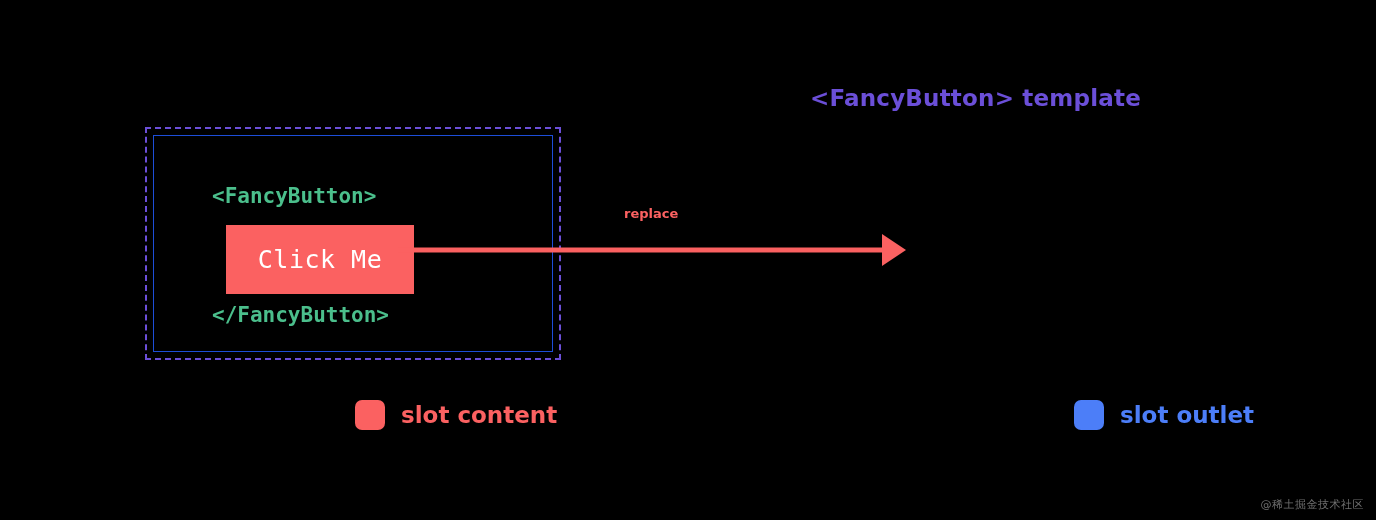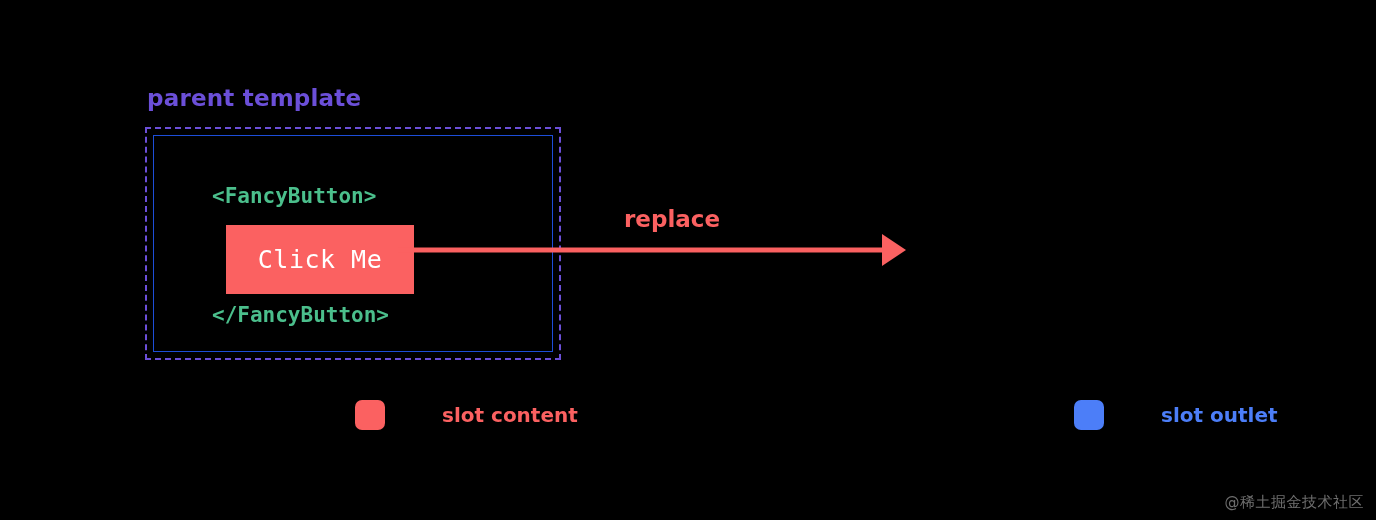--- a/index.html
+++ b/index.html
@@ -95,21 +95,21 @@
     width: 510px;
     height: 44px;
     overflow: visible;
   }
   #arrow-label {
     position: absolute;
     left: 624px;
     top: 206px;
     font-family: "DejaVu Sans", sans-serif;
     font-weight: 700;
-    font-size: 23px;
+    font-size: 13px;
     color: #FB6161;
     white-space: nowrap;
   }
 
   
   .legend {
     position: absolute;
     display: flex;
     align-items: center;
     gap: 16px;
@@ -120,46 +120,45 @@
     width: 30px;
     height: 30px;
     border-radius: 7px;
     flex: 0 0 auto;
   }
   #legend-left  .legend-swatch { background: #FB6161; }
   #legend-right .legend-swatch { background: #4C7EF8; }
   .legend-label {
     font-family: "DejaVu Sans", sans-serif;
     font-weight: 700;
-    font-size: 20px;
+    font-size: 23px;
     white-space: nowrap;
-    margin-left: 41px;
   }
   #legend-left  .legend-label { color: #FB6161; }
   #legend-right .legend-label { color: #4C7EF8; }
 
   
   #watermark {
     position: absolute;
     right: 12px;
     bottom: 8px;
     font-family: "DejaVu Sans", sans-serif;
-    font-size: 15px;
+    font-size: 11px;
     color: #6E6E6E;
     white-space: nowrap;
     letter-spacing: 0.5px;
   }
 </style>
 </head>
 <body>
 
 <div class="stage">
 
-  <div class="panel-title" id="title-left">parent template</div>
 
+  <div class="panel-title" id="title-right">&lt;FancyButton&gt; template</div>
 
   <div class="template-box" id="box-left">
     <div class="inner">
       <div class="code-line" id="code-open-left">&lt;FancyButton&gt;</div>
 
       <div class="chip" id="chip-slot-content">Click Me</div>
 
       <div class="code-line" id="code-close-left">&lt;/FancyButton&gt;</div>
     </div>
   </div>

